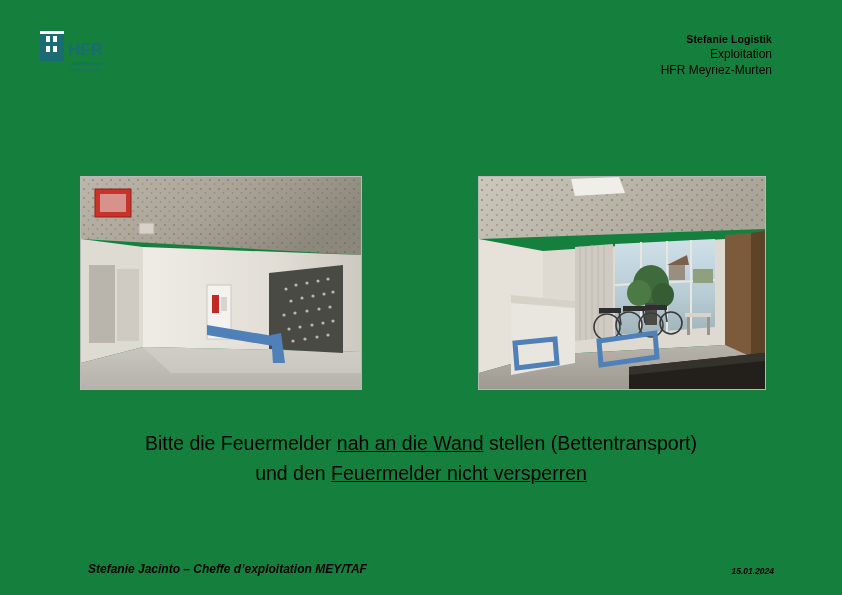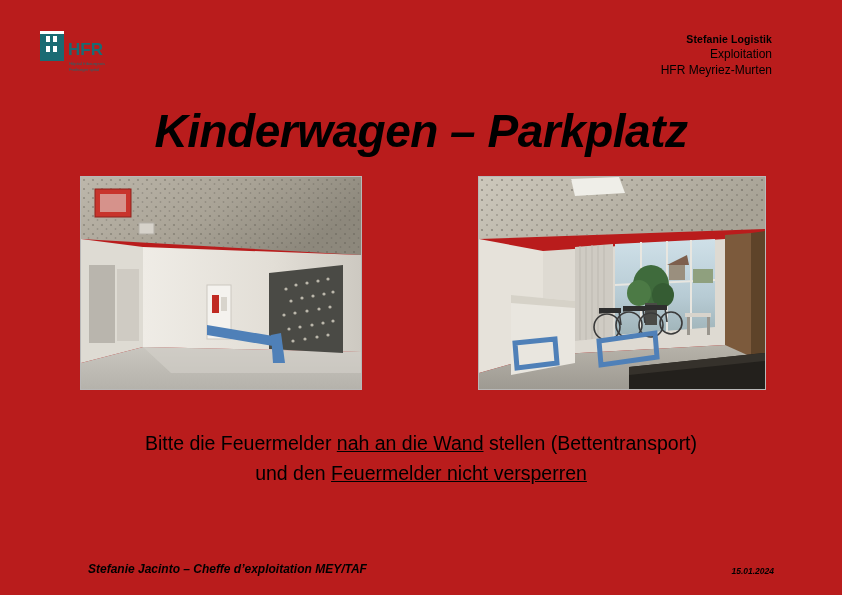--- a/index.html
+++ b/index.html
@@ -11,21 +11,21 @@
     height: 595px;
     background: #ffffff;
     font-family: "Liberation Sans", sans-serif;
     position: relative;
     overflow: hidden;
   }
   .slide {
     position: relative;
     width: 842px;
     height: 595px;
-    background: #b91c1c;
+    background: #15803d;
   }
 
   
   .logo {
     position: absolute;
     left: 38px;
     top: 28px;
     width: 72px;
     height: 48px;
   }
@@ -138,21 +138,20 @@
       <text x="31" y="42.5" font-family="Liberation Sans, sans-serif" font-size="4.2" fill="#1a6b73">Freiburger spital</text>
     </svg>
   </div>
 
   <div class="header-block">
     <div class="header-line-1">Stefanie Logistik</div>
     <div class="header-line-2">Exploitation</div>
     <div class="header-line-3">HFR Meyriez-Murten</div>
   </div>
 
-  <div class="title">Kinderwagen – Parkplatz</div>
 
   <div class="photo photo-left">
     <svg viewBox="0 0 280 212" preserveAspectRatio="none" xmlns="http://www.w3.org/2000/svg" aria-hidden="true">
       <defs>
         <linearGradient id="ceilL" x1="0" y1="0" x2="1" y2="0.4">
           <stop offset="0%" stop-color="#bdb7ab"></stop>
           <stop offset="55%" stop-color="#a9a396"></stop>
           <stop offset="100%" stop-color="#8d887c"></stop>
         </linearGradient>
         <linearGradient id="wallL" x1="0" y1="0" x2="1" y2="0">

